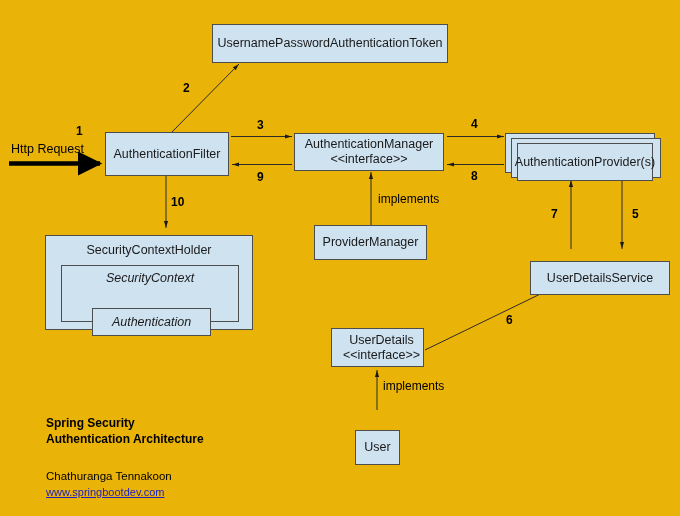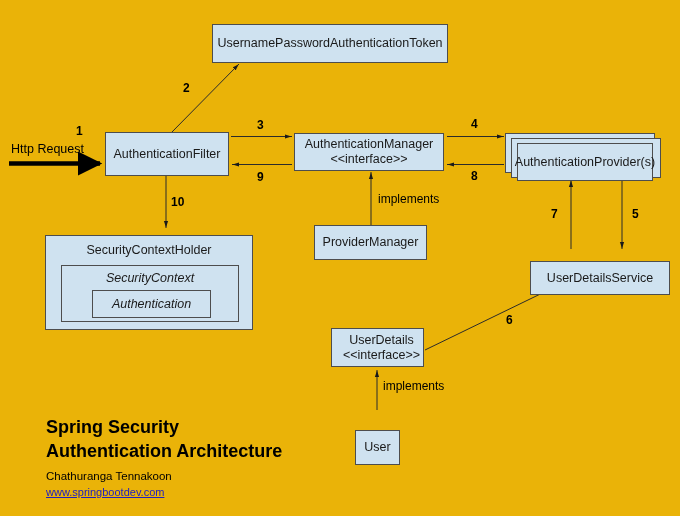--- a/index.html
+++ b/index.html
@@ -81,21 +81,21 @@
   }
   .req-label {
     position: absolute;
     font-size: 12.5px;
     color: #000000;
     z-index: 4;
     white-space: nowrap;
   }
   .caption-title {
     position: absolute;
-    font-size: 18px;
+    font-size: 12px;
     font-weight: bold;
     color: #000000;
     line-height: 1.35;
     white-space: nowrap;
     z-index: 4;
   }
   .caption-author {
     position: absolute;
     font-size: 11.5px;
     color: #000000;
@@ -192,21 +192,21 @@
   </div>
 
   <div class="node" style="left:355px; top:410px; width:45px; height:35px;margin-top:20px;">
     <span>User</span>
   </div>
 
   <div class="container-node" style="left:45px; top:235px; width:208px; height:95px;">
     <div class="container-label" style="top:7px;">SecurityContextHolder</div>
     <div class="container-node" style="left:15px; top:29px; width:178px; height:57px;font-style:italic;">
       <div class="container-label" style="top:5px;">SecurityContext</div>
-      <div class="node" style="left:30px; top:24px; width:119px; height:28px;">
+      <div class="node" style="left:30px; top:42px; width:119px; height:28px;">
         <span>Authentication</span>
       </div>
     </div>
   </div>
 
   <div class="req-label" style="left:11px; top:142px;">Http Request</div>
   <div class="edge-label" style="left:76px; top:124px;">1</div>
 
   <div class="edge-label" style="left:183px; top:81px;">2</div>
 

